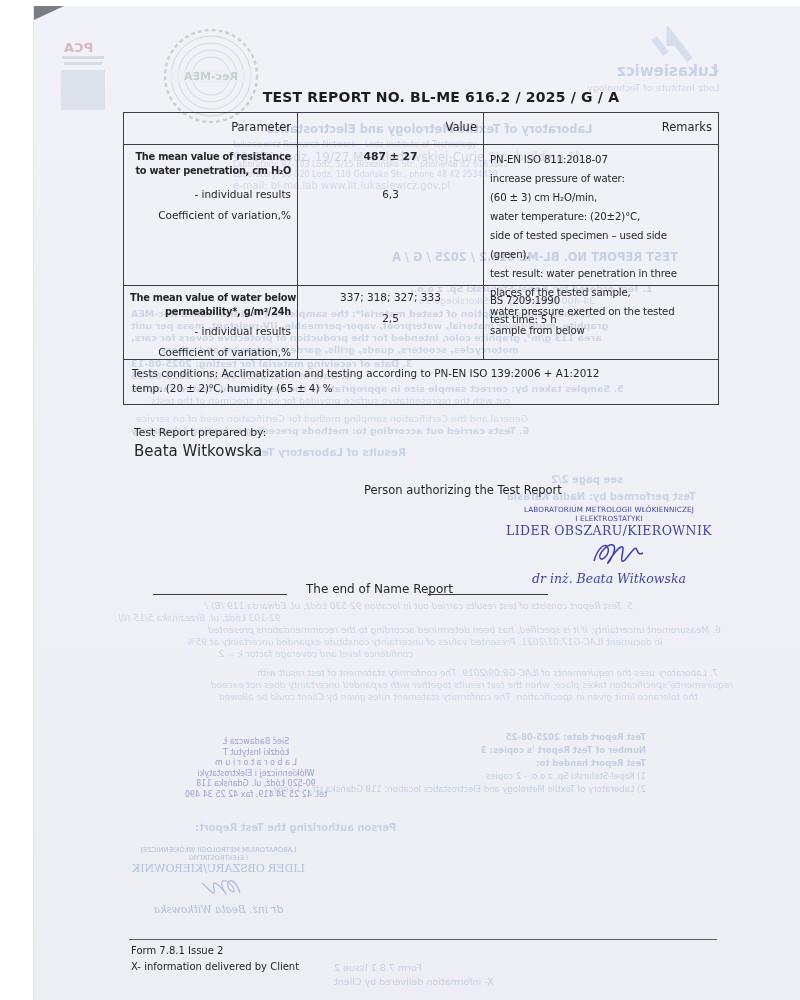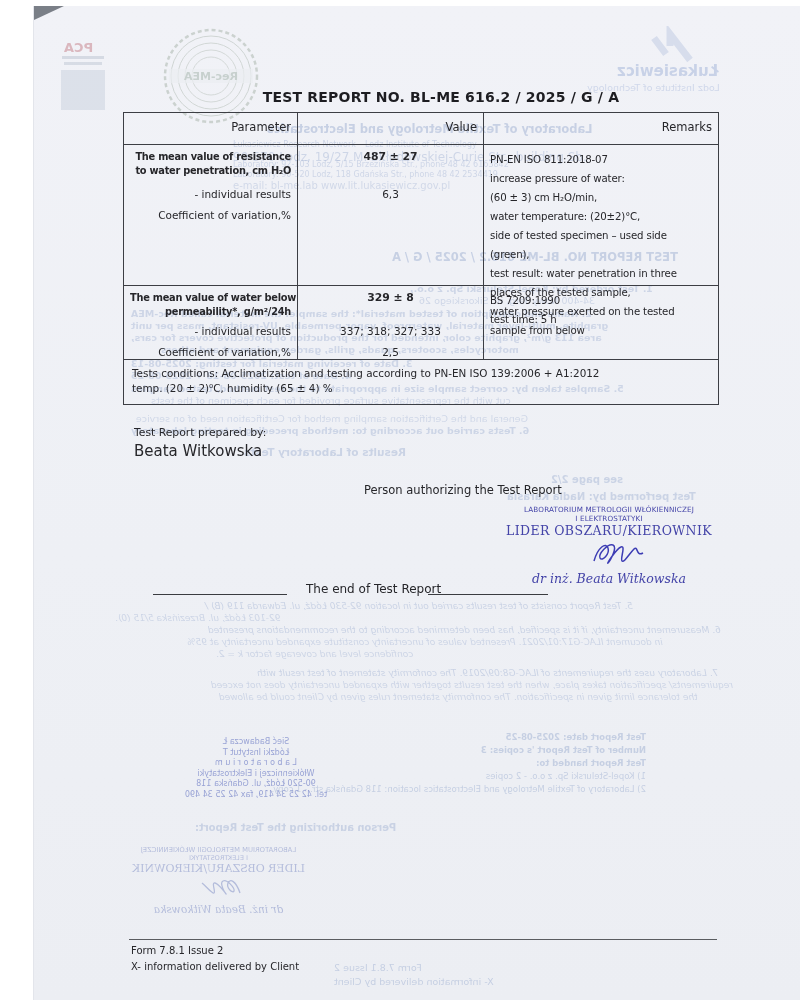--- a/index.html
+++ b/index.html
@@ -188,21 +188,20 @@
         </div>
 
         <div class="tr r2">
           <div class="td c1">
             <div class="ptitle pre pb1b">The mean value of water below
 permeability*, g/m²/24h</div>
             <div class="pb2">- individual results</div>
             <div>Coefficient of variation,%</div>
           </div>
           <div class="td c2">
-            <div class="vmean pb1b">329 ± 8</div>
             <div class="pb2">337; 318; 327; 333</div>
             <div>2,5</div>
           </div>
           <div class="td c3">
             <div class="rem bold">BS 7209:1990</div>
             <div class="rem">test time: 5 h</div>
           </div>
         </div>
 
         <div class="tr r3">
@@ -220,21 +219,21 @@
         <div class="stampline1">LABORATORIUM METROLOGII WŁÓKIENNICZEJ</div>
         <div class="stampline1">I ELEKTROSTATYKI</div>
         <div class="stampline3">LIDER OBSZARU/KIEROWNIK</div>
         <svg width="64" height="30" viewBox="0 0 64 30" style="margin:1px 0 -2px 20px;">
           <path d="M7 22 C11 8 19 3 21 9 C23 15 15 23 13 19 C11 15 21 4 26 6 C31 8 23 22 21 24 C19 26 29 10 34 8 C39 6 33 20 35 22 C37 24 43 14 47 10 C51 6 49 18 56 14" fill="none" stroke="#3d3db4" stroke-width="1.5"></path>
         </svg>
         <div class="signatory">dr inż. Beata Witkowska</div>
       </div>
 
       <div class="abs uline" style="left:119px;top:587px;width:134px;"></div>
-      <div class="abs bold" style="left:272px;top:576px;font-size:12px;">The end of Test Report</div>
+      <div class="abs bold" style="left:272px;top:576px;font-size:12px;">The end of Name Report</div>
       <div class="abs uline" style="left:394px;top:587px;width:120px;"></div>
 
       <div class="abs footer-rule"></div>
       <div class="abs f10" style="left:97px;top:939px;">Form 7.8.1   Issue 2</div>
       <div class="abs f10" style="left:542px;top:994px;font-weight:bold;">Page 2 of  2</div>
       <div class="abs f10" style="left:97px;top:955px;">X- information delivered by Client</div>
     </div>
   </div>
 </div>
 

